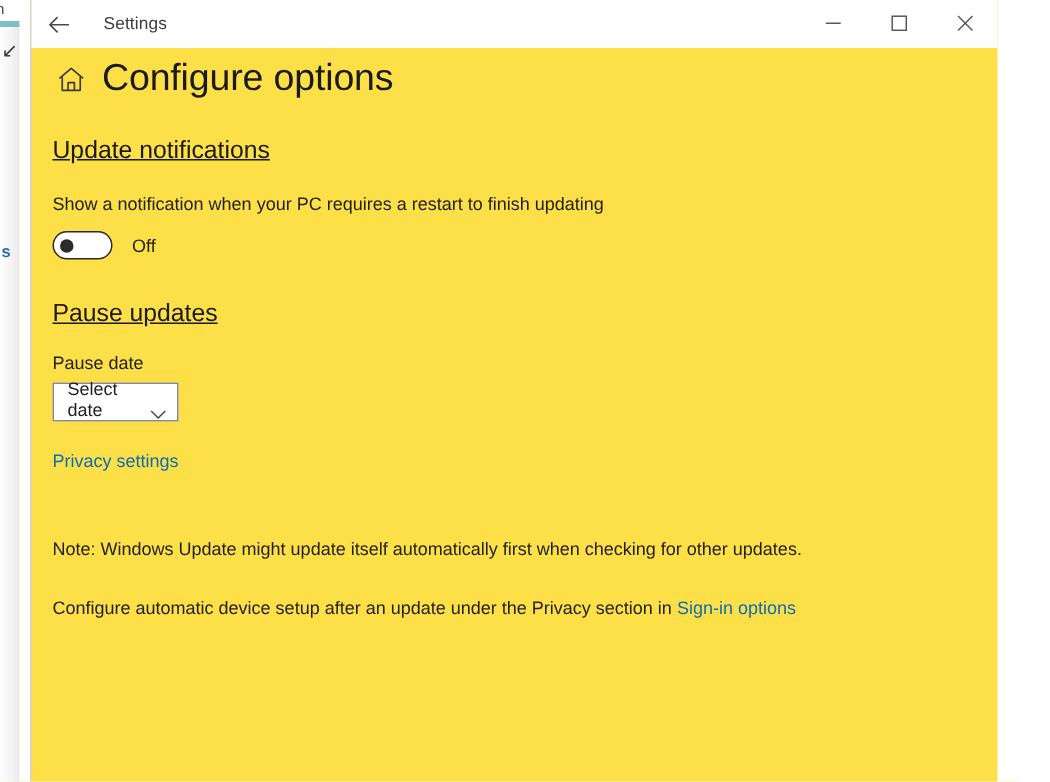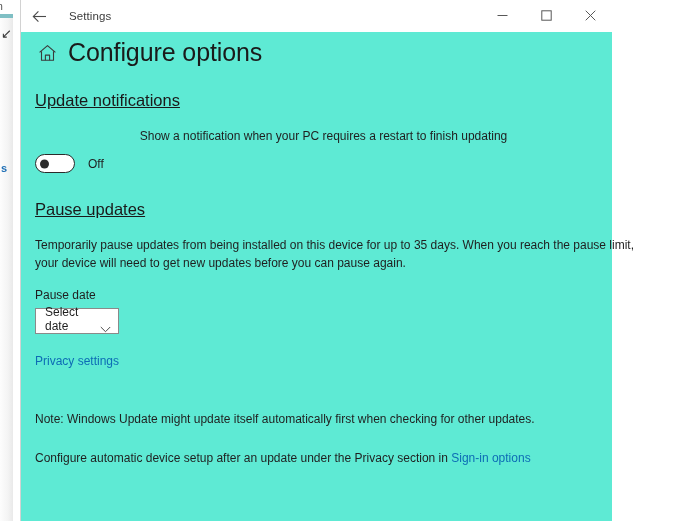--- a/index.html
+++ b/index.html
@@ -59,23 +59,23 @@
     position: absolute;
     left: 0; top: 18px;
     width: 13px; height: 503px;
     background: linear-gradient(to right, #fdfdfd 0%, #f4f4f4 60%, #e9e9e9 100%);
   }
 
   
   #settings-window {
     position: absolute;
     left: 20px; top: 0;
-    width: 592px;
+    width: 645px;
     height: 521px;
-    background: #5eead4;
+    background: #fde047;
     border-left: 1px solid #d2d2d2;
     box-sizing: border-box;
   }
 
   
   #title-bar {
     position: relative;
     height: 32px;
     width: 100%;
     background: #ffffff;
@@ -288,32 +288,31 @@
           <path d="M1.6 8.3 L9.5 1.6 L17.4 8.3"></path>
           <path d="M3.5 7.2 V16.2 H15.5 V7.2"></path>
           <path d="M7.4 16.2 V11.1 H11.6 V16.2"></path>
         </svg>
       </div>
       <div id="page-title">Configure options</div>
     </div>
 
     <h2 class="section-heading" style="margin-top:24px;">Update notifications</h2>
 
-    <p class="body-text" style="margin-top:18px;text-align:center;">Show a notification when your PC requires a restart to finish updating</p>
+    <p class="body-text" style="margin-top:18px;">Show a notification when your PC requires a restart to finish updating</p>
 
     <div id="notification-toggle-row">
       <div id="notification-toggle">
         <div class="knob"></div>
       </div>
       <span id="notification-toggle-state">Off</span>
     </div>
 
     <h2 class="section-heading" style="margin-top:27px;">Pause updates</h2>
 
-    <p class="body-text" style="margin-top:18px; width:604px;">Temporarily pause updates from being installed on this device for up to 35 days. When you reach the pause limit, your device will need to get new updates before you can pause again.</p>
 
     <p class="small-label" style="margin-top:16px;">Pause date</p>
 
     <div id="pause-until-dropdown">
       <span id="pause-until-dropdown-label">Select date</span>
       <span id="pause-until-chevron">
         <svg width="11" height="7" viewBox="0 0 11 7" fill="none" stroke="currentColor" stroke-width="1">
           <path d="M0.8 1 L5.5 5.7 L10.2 1"></path>
         </svg>
       </span>

